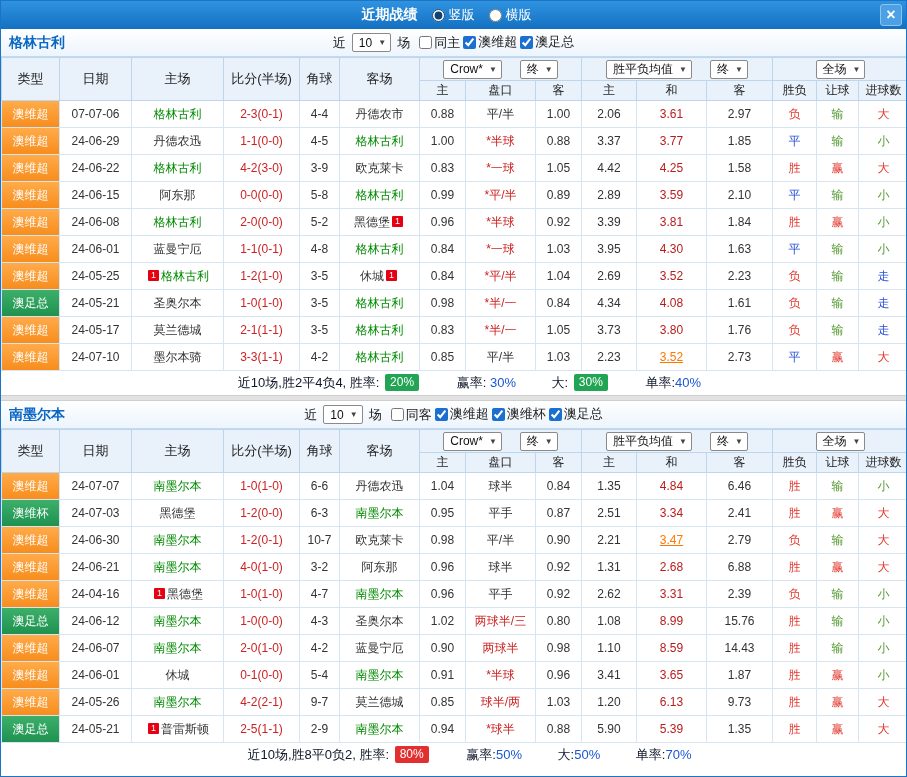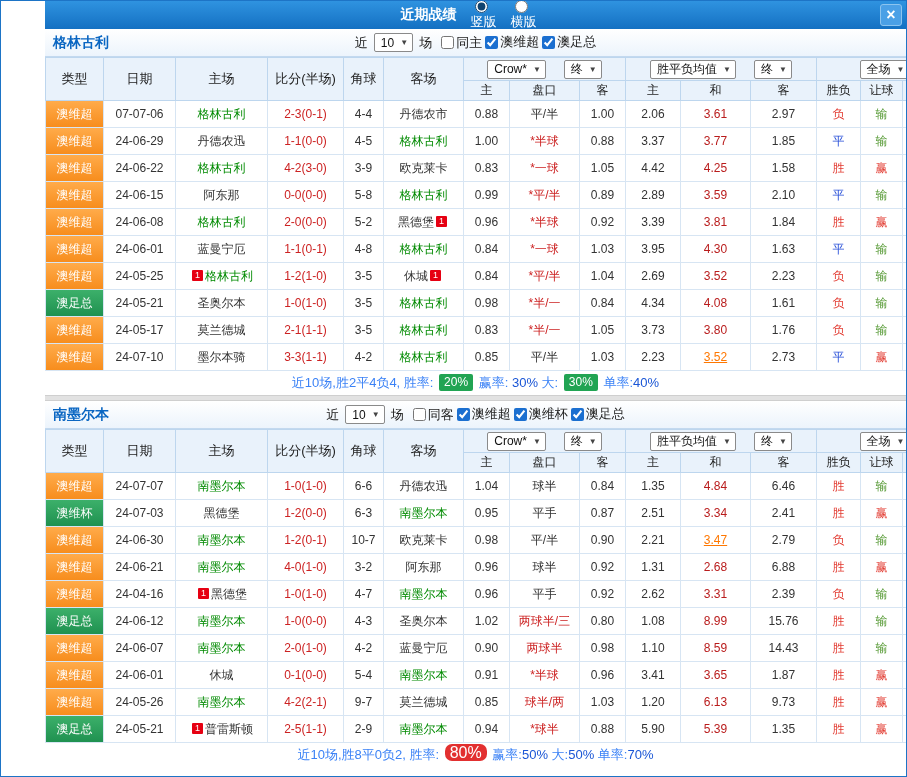--- a/index.html
+++ b/index.html
@@ -1,22 +1,22 @@
 <!DOCTYPE html>
 <html><head>
 <meta charset="utf-8">
 <style>
   * { box-sizing: border-box; }
   body { margin:0; font-family:"Liberation Sans","DejaVu Sans",sans-serif; background:#fff; }
-  .window { width:907px; height:777px; border:1px solid #1d74c6; background:#fff; overflow:hidden;padding-left:44px; }
+  .window { width:907px; height:777px; border:1px solid #1d74c6; background:#fff; overflow:hidden; }
 
   
   .titlebar { height:28px; background:linear-gradient(#2f93e0,#1470c2); display:flex; align-items:center; justify-content:center; position:relative; color:#fff; }
   .titlebar .title { font-weight:bold; font-size:14px; margin-right:14px; }
-  .radio-label { display:inline-flex; align-items:center; font-size:13px; margin-right:14px; cursor:pointer;flex-direction:column; }
+  .radio-label { display:inline-flex; align-items:center; font-size:13px; margin-right:14px; cursor:pointer; }
   input[type=radio] { accent-color:#10436f; margin:0 4px 0 0; width:13px; height:13px; }
   .close-btn { position:absolute; right:4px; top:3px; width:22px; height:22px; background:#4ba0e6; border:1px solid #8cc4ef; border-radius:3px; color:#fff; display:flex; align-items:center; justify-content:center; font-weight:bold; font-size:16px; cursor:pointer; line-height:1; }
 
   
   .section-bar { height:28px; position:relative; display:flex; align-items:center; background:linear-gradient(#ffffff,#ecf4fc); border-bottom:1px solid #c3d9ef; }
   .section-title { position:absolute; left:8px; color:#0a66c2; font-weight:bold; font-size:14px; }
   .controls { margin:0 auto; display:flex; align-items:center; font-size:13px; color:#222; }
   .controls .gap { width:6px; display:inline-block; }
   .mini-select { border:1px solid #8a8a8a; background:#fff; height:19px; padding:0 4px 0 6px; display:inline-flex; align-items:center; gap:6px; font-size:12px; border-radius:2px; cursor:pointer; color:#111; }
   .caret { font-size:8px; color:#444; }
@@ -44,24 +44,24 @@
   .hc-red { color:#cc2222; }
   .avg-draw { color:#b91c1c; }
   .avg-special { color:#ff7700; text-decoration:underline; }
   .val-red { color:#e23a30; }
   .val-green { color:#559933; }
   .val-blue { color:#2950d8; }
 
   .badge1 { display:inline-block; min-width:11px; height:11px; line-height:11px; background:#e60012; color:#fff; font-size:9px; border-radius:1px; margin:0 2px; vertical-align:2px; }
 
   .table-footer { height:24px; line-height:24px; text-align:center; font-size:13px; color:#222; background:#fff; }
-  .seg-label { color:#3b82f6; }
+  .seg-label { color:#0f172a;margin-left:32px; }
   .seg-blue { color:#1a56d6; }
   .seg-badge-green { display:inline-block; background:#21a453; color:#fff; padding:0 5px; border-radius:2px; font-size:12px; height:17px; line-height:17px; margin:0 2px; vertical-align:1px; }
-  .seg-badge-red { display:inline-block; background:#e23030; color:#fff; padding:0 5px; border-radius:7px; font-size:16px; height:17px; line-height:17px; margin:0 2px; vertical-align:1px; }
+  .seg-badge-red { display:inline-block; background:#e23030; color:#fff; padding:0 5px; border-radius:2px; font-size:12px; height:17px; line-height:17px; margin:0 2px; vertical-align:1px; }
 
   .separator { height:6px; background:#e2e2e2; border-top:1px solid #cfcfcf; border-bottom:1px solid #cfcfcf; }
 </style>
 </head>
 <body>
 
 <div class="window">
 
   <div class="titlebar">
     <span class="title">近期战绩</span>

